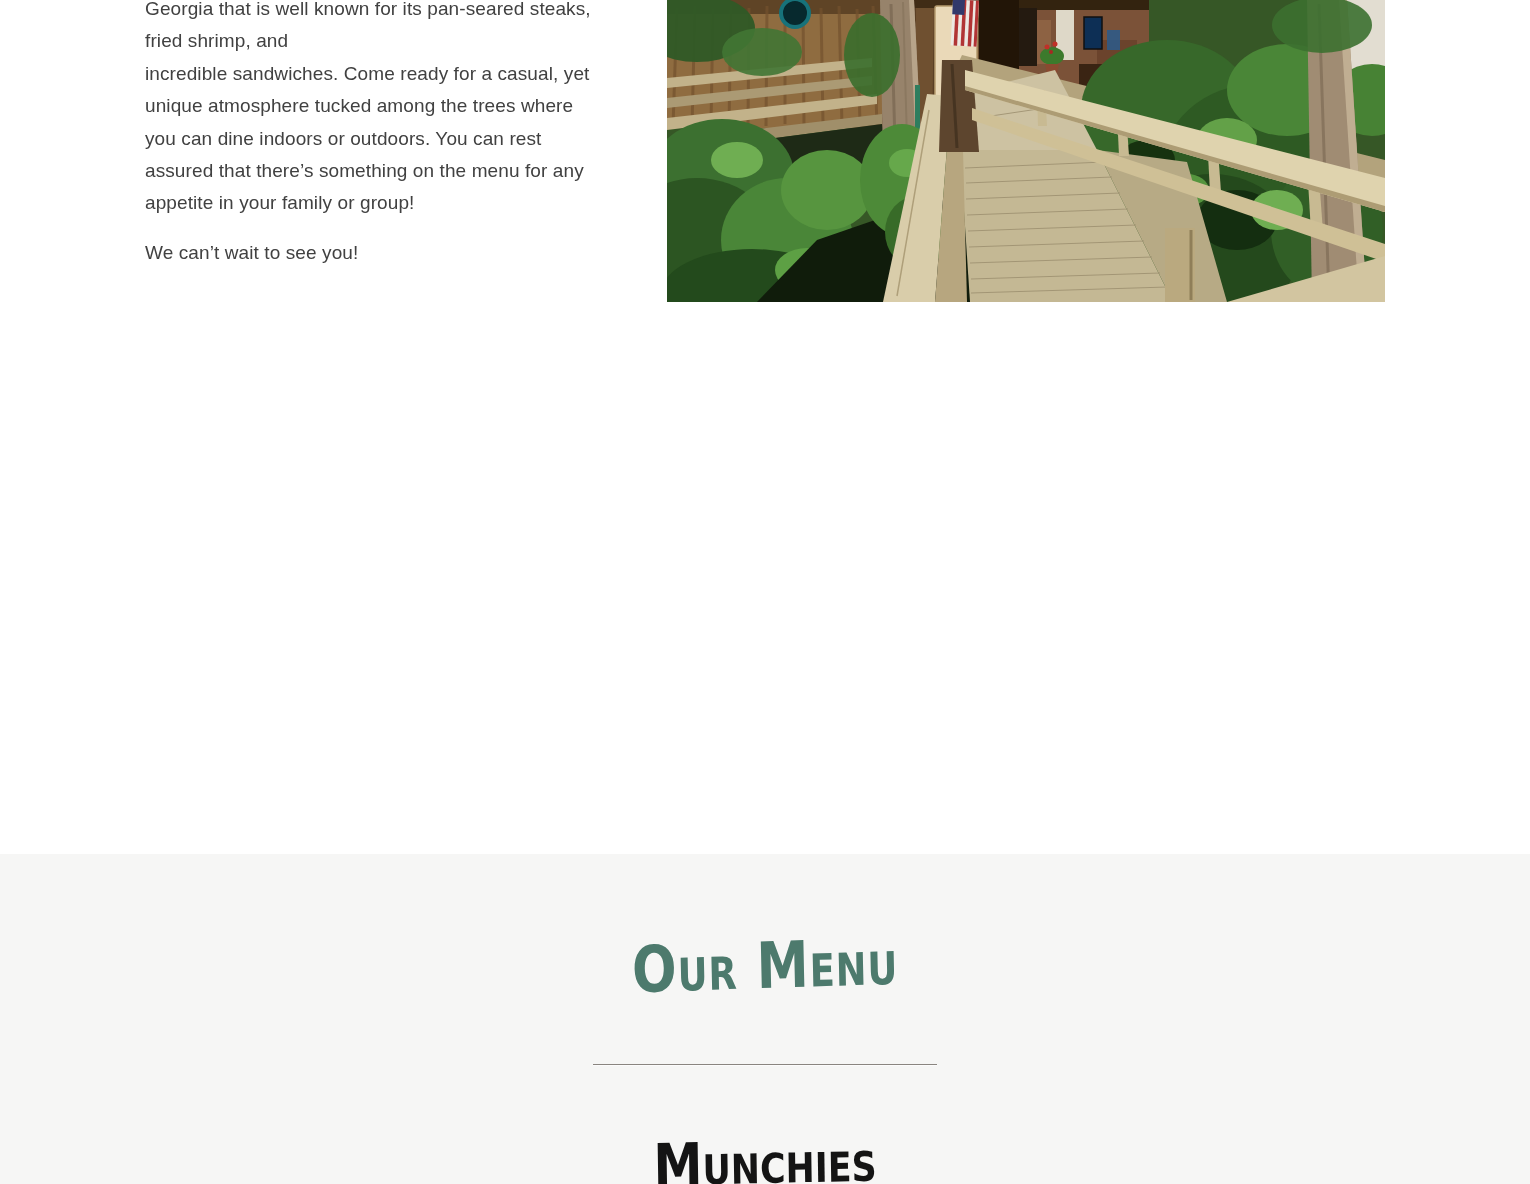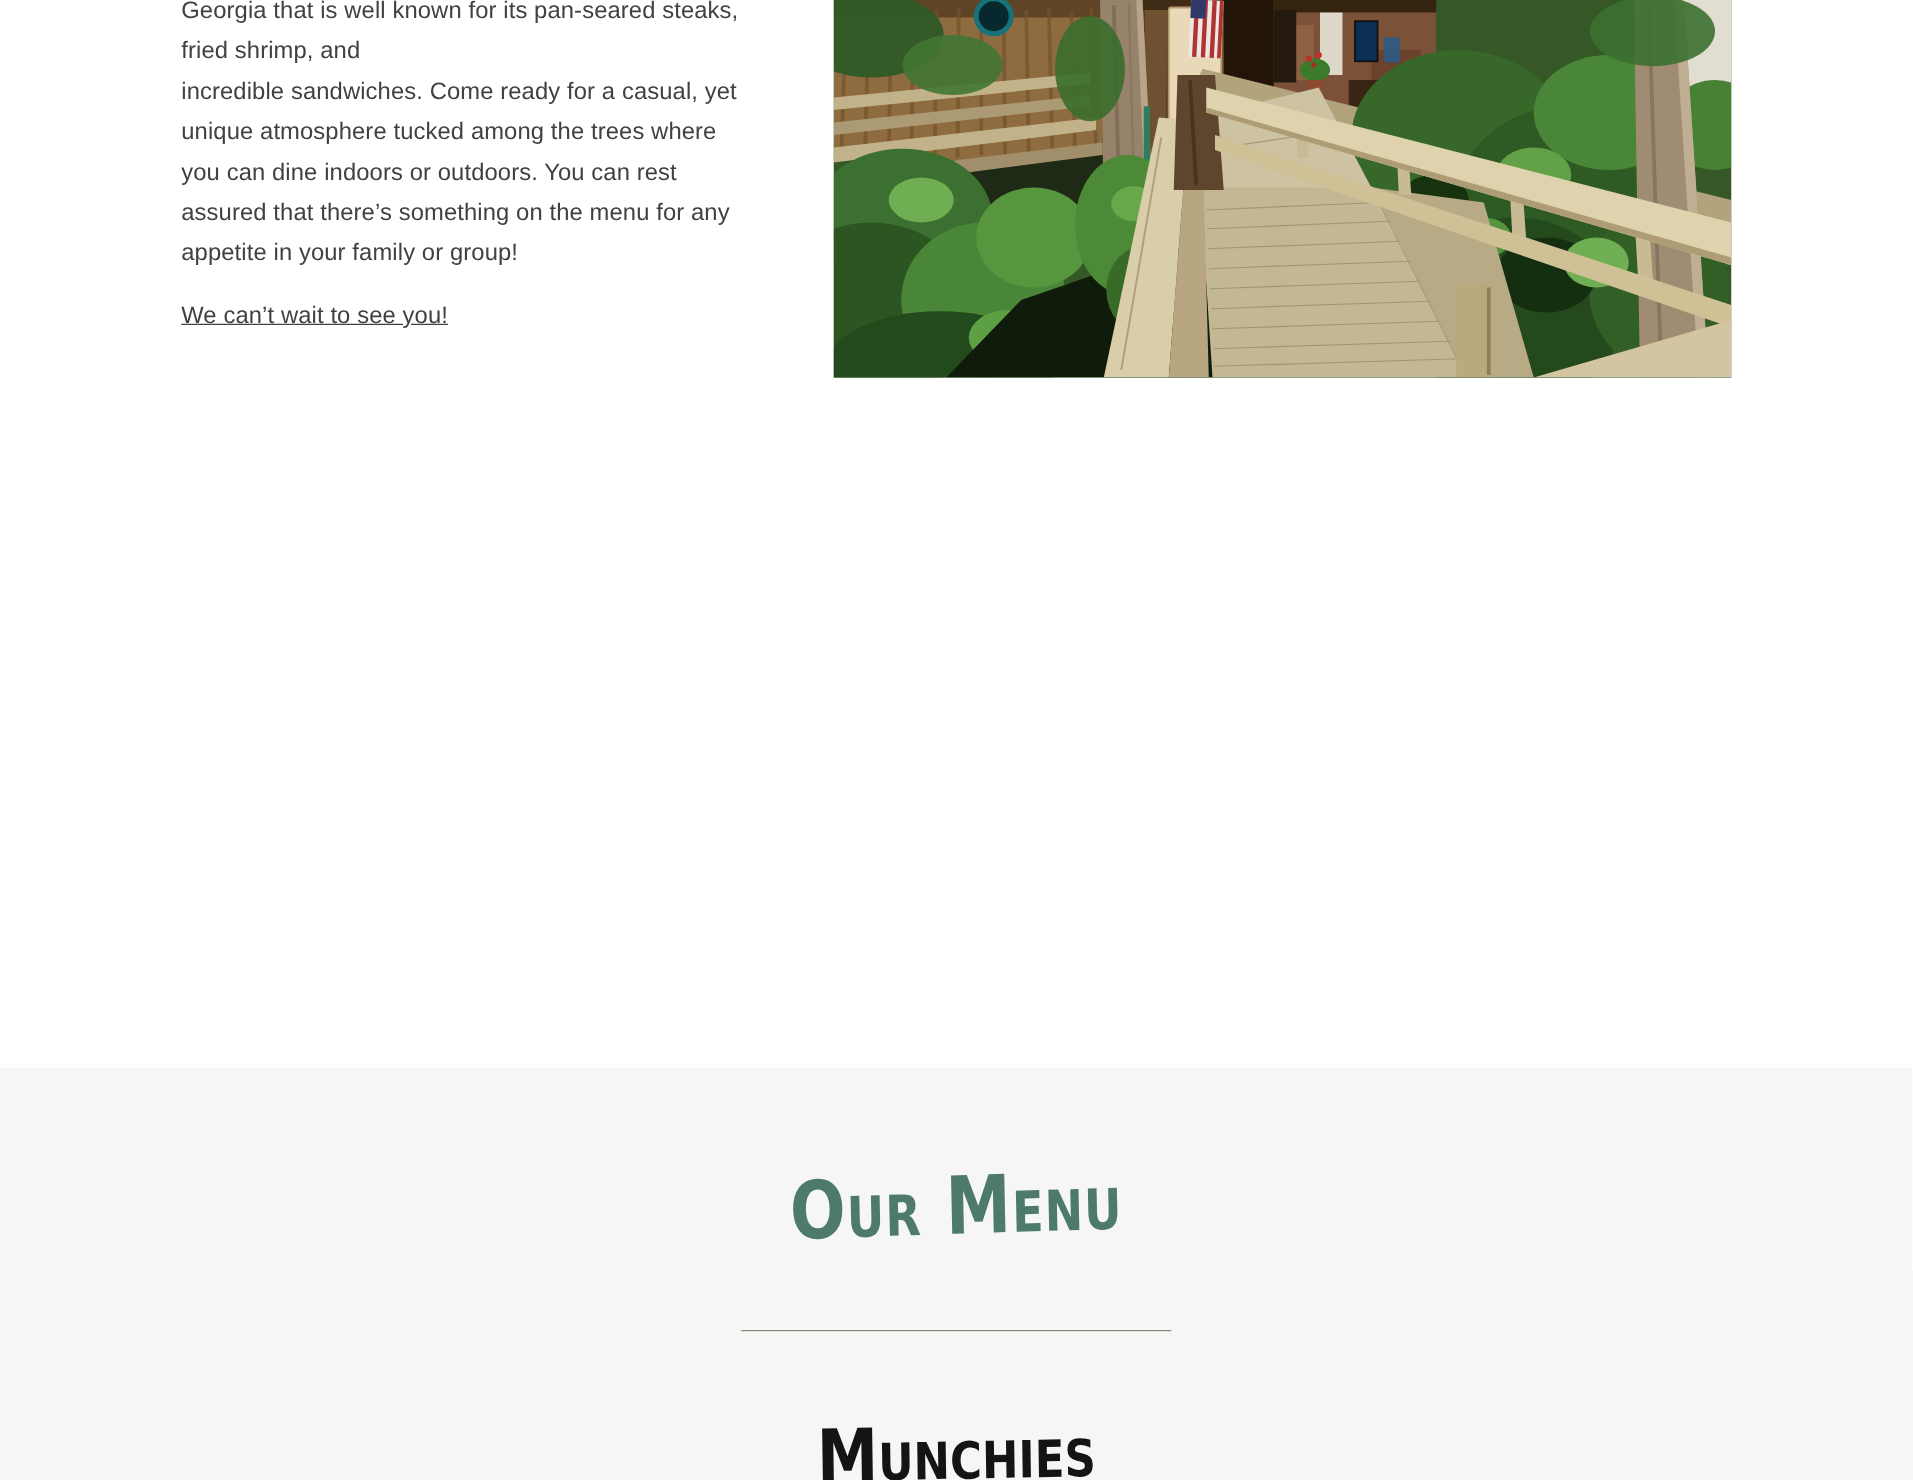--- a/index.html
+++ b/index.html
@@ -33,21 +33,21 @@
   }
   .intro-text p {
     margin: 0;
     font-size: 19px;
     line-height: 32.4px;
     font-weight: 400;
     letter-spacing: 0.1px;
     color: var(--body-text);
     white-space: pre-line;
   }
-  .intro-text p + p { margin-top: 17px; text-decoration: underline; }
+  .intro-text p + p { margin-top: 17px; }
 
   .photo-figure {
     position: absolute;
     left: 667px;
     top: 0;
     width: 718px;
     height: 302px;
     margin: 0;
     overflow: hidden;
     background: #365726;

